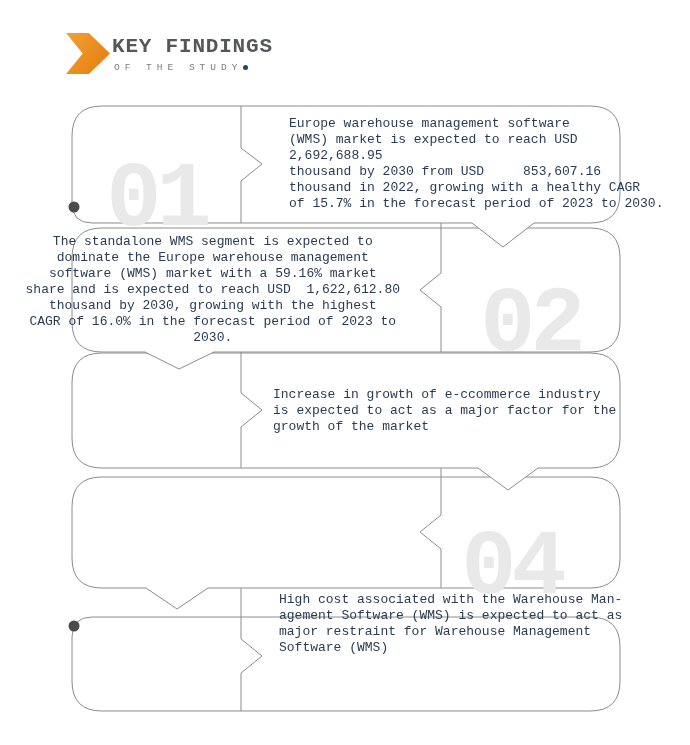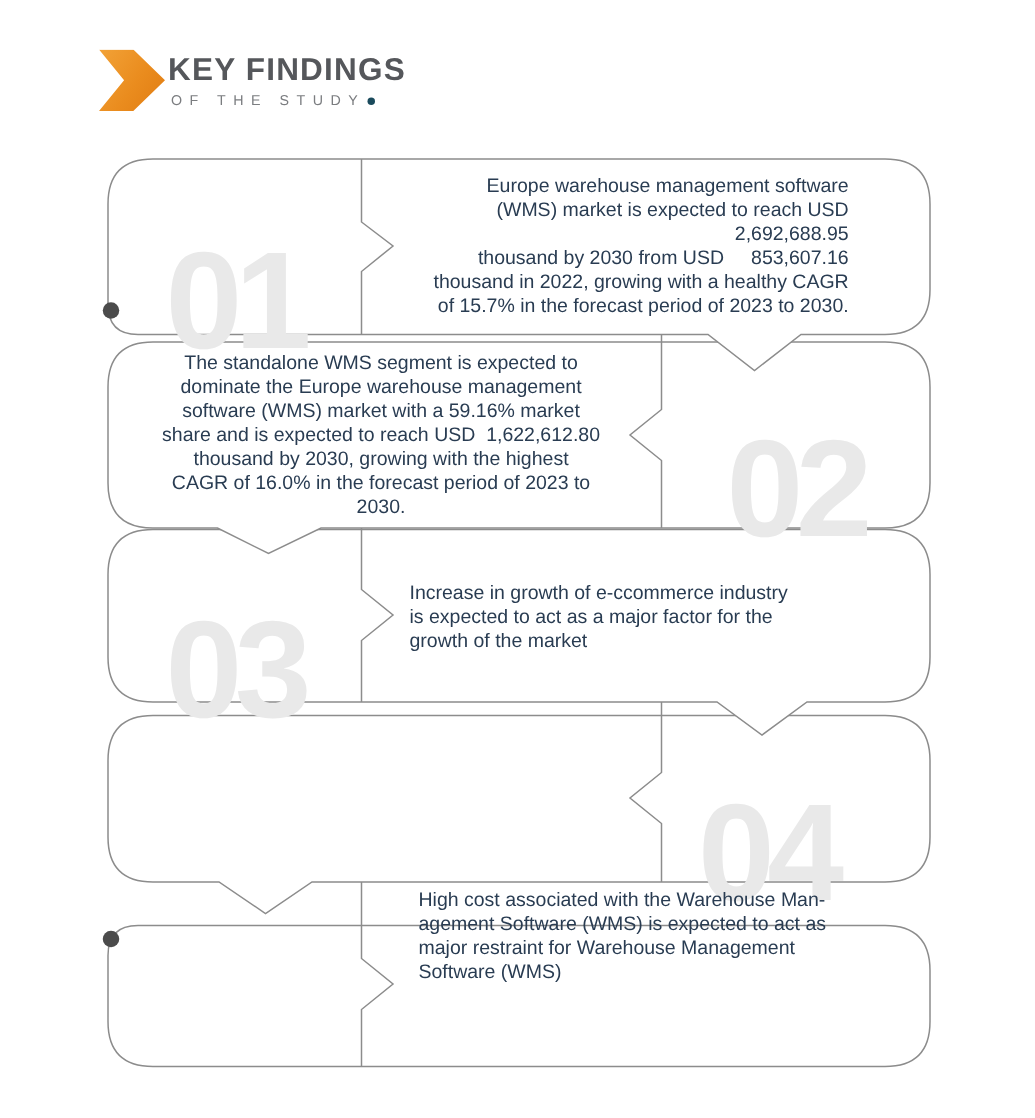--- a/index.html
+++ b/index.html
@@ -1,18 +1,18 @@
 <!DOCTYPE html>
 <html><head>
 <meta charset="utf-8">
 <style>
   html,body{margin:0;padding:0;background:#ffffff;}
   .canvas{
     position:relative;width:690px;height:745px;background:#ffffff;overflow:hidden;
-    font-family:Liberation Sans, sans-serif;
+    font-family:Liberation Mono, monospace;
   }
   
   .logo{position:absolute;left:66px;top:31px;}
   .logo-arrow{
     position:absolute;left:0;top:2px;width:44px;height:41px;
     background:linear-gradient(125deg,#f2a237 0%,#ea8c1e 55%,#e07c12 100%);
     clip-path:polygon(0 0,52% 0,100% 50%,52% 100%,0 100%,38% 50%);
   }
   .logo-title{
     position:absolute;left:46px;top:4px;font-size:21px;font-weight:bold;
@@ -37,21 +37,21 @@
     font-size:92px;font-weight:bold;color:#e9e9e9;letter-spacing:-5px;line-height:1;
     pointer-events:none;
     margin-top:36px;
   }
   .txt{
     position:absolute;font-size:13px;line-height:16px;color:#293c52;
     white-space:pre;letter-spacing:0;
   }
   .txt.right{text-align:center;}
   .n1{left:72px;top:106px;width:169px;height:117px;}
-  .t1{left:289px;top:116px;text-align:right;}
+  .t1{left:289px;top:116px;}
   .n2{left:441px;top:228px;width:179px;height:124px;}
   .t2{right:290px;top:234px;}
   .n3{left:72px;top:353px;width:169px;height:115px;}
   .t3{left:273px;top:387px;}
   .n4{left:422px;top:477px;width:179px;height:111px;}
   .t4{right:290px;top:511px;}
   .n5{left:72px;top:617px;width:169px;height:94px;}
   .t5{left:267px;top:592px;margin-left:12px;}
 </style>
 </head>
@@ -97,21 +97,20 @@
 
   <div class="num n2">02</div>
   <div class="txt right t2">The standalone WMS segment is expected to
 dominate the Europe warehouse management
 software (WMS) market with a 59.16% market
 share and is expected to reach USD  1,622,612.80
 thousand by 2030, growing with the highest
 CAGR of 16.0% in the forecast period of 2023 to
 2030.</div>
 
-  <div class="num n3">03</div>
   <div class="txt t3">Increase in growth of e-ccommerce industry
 is expected to act as a major factor for the
 growth of the market</div>
 
   <div class="num n4">04</div>
 
   <div class="txt t5">High cost associated with the Warehouse Man-
 agement Software (WMS) is expected to act as
 major restraint for Warehouse Management
 Software (WMS)</div>

